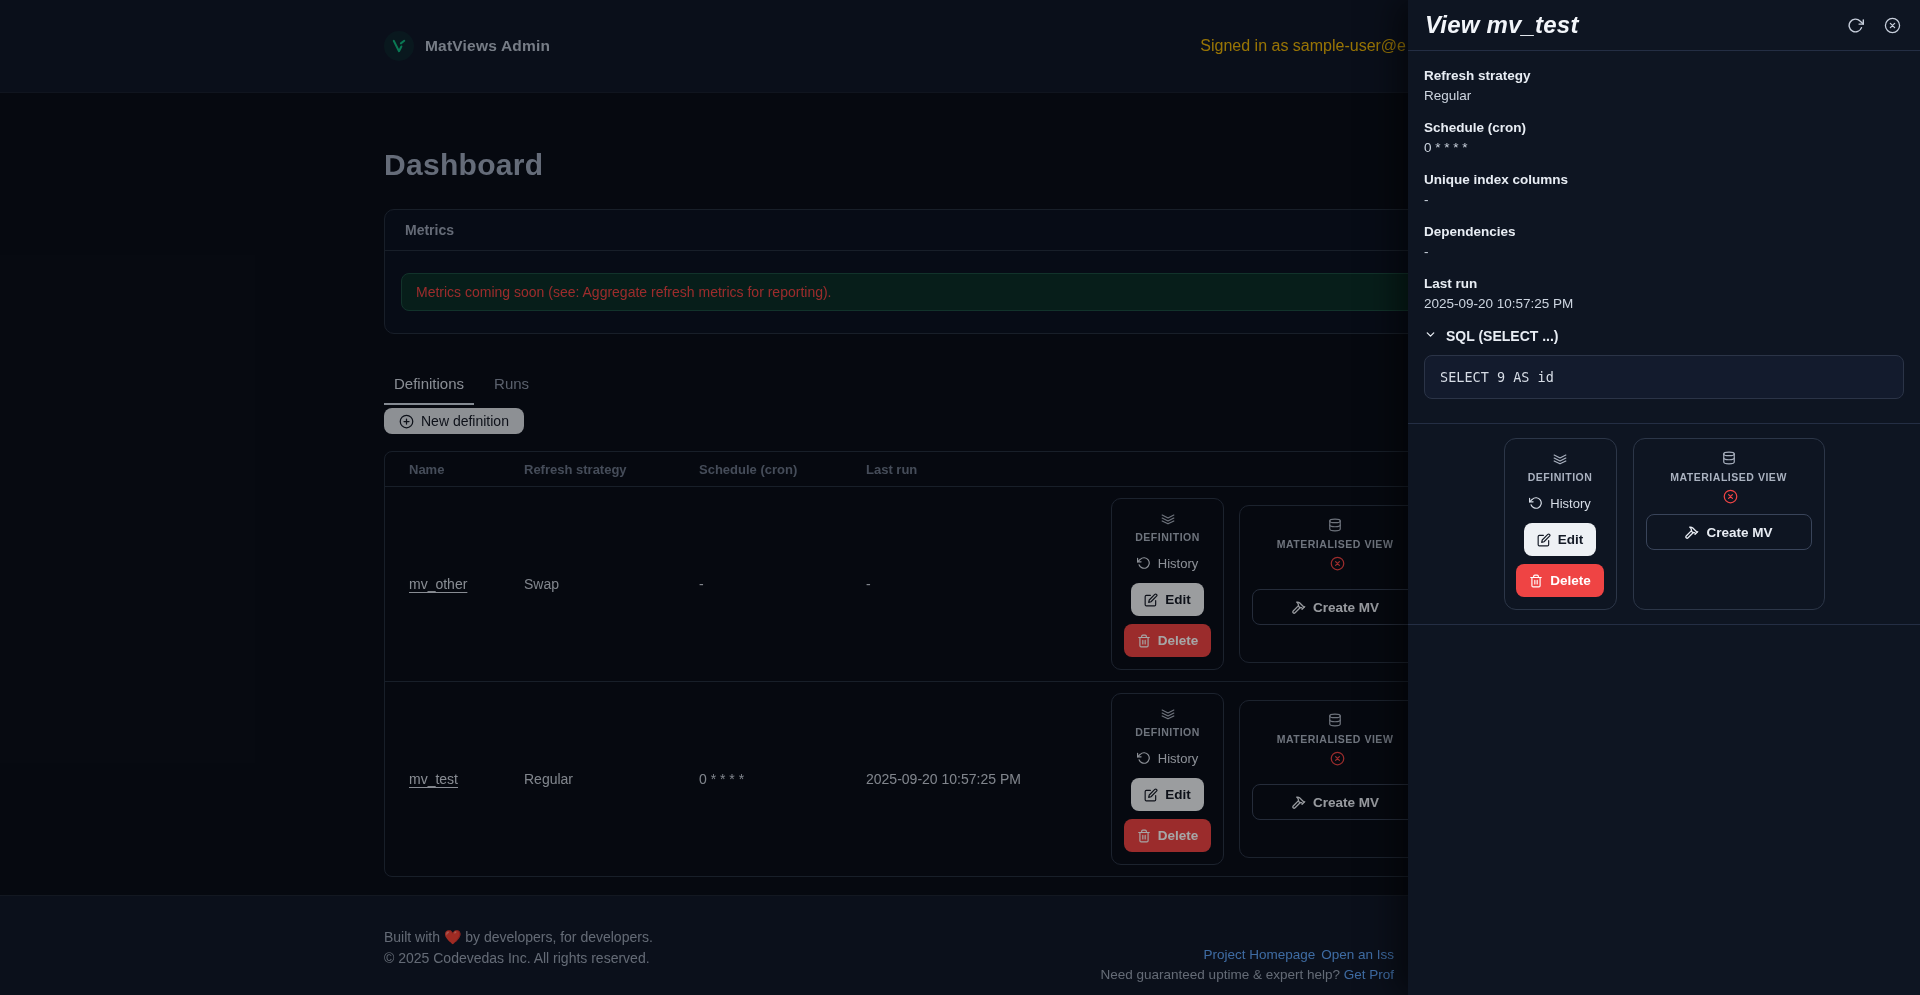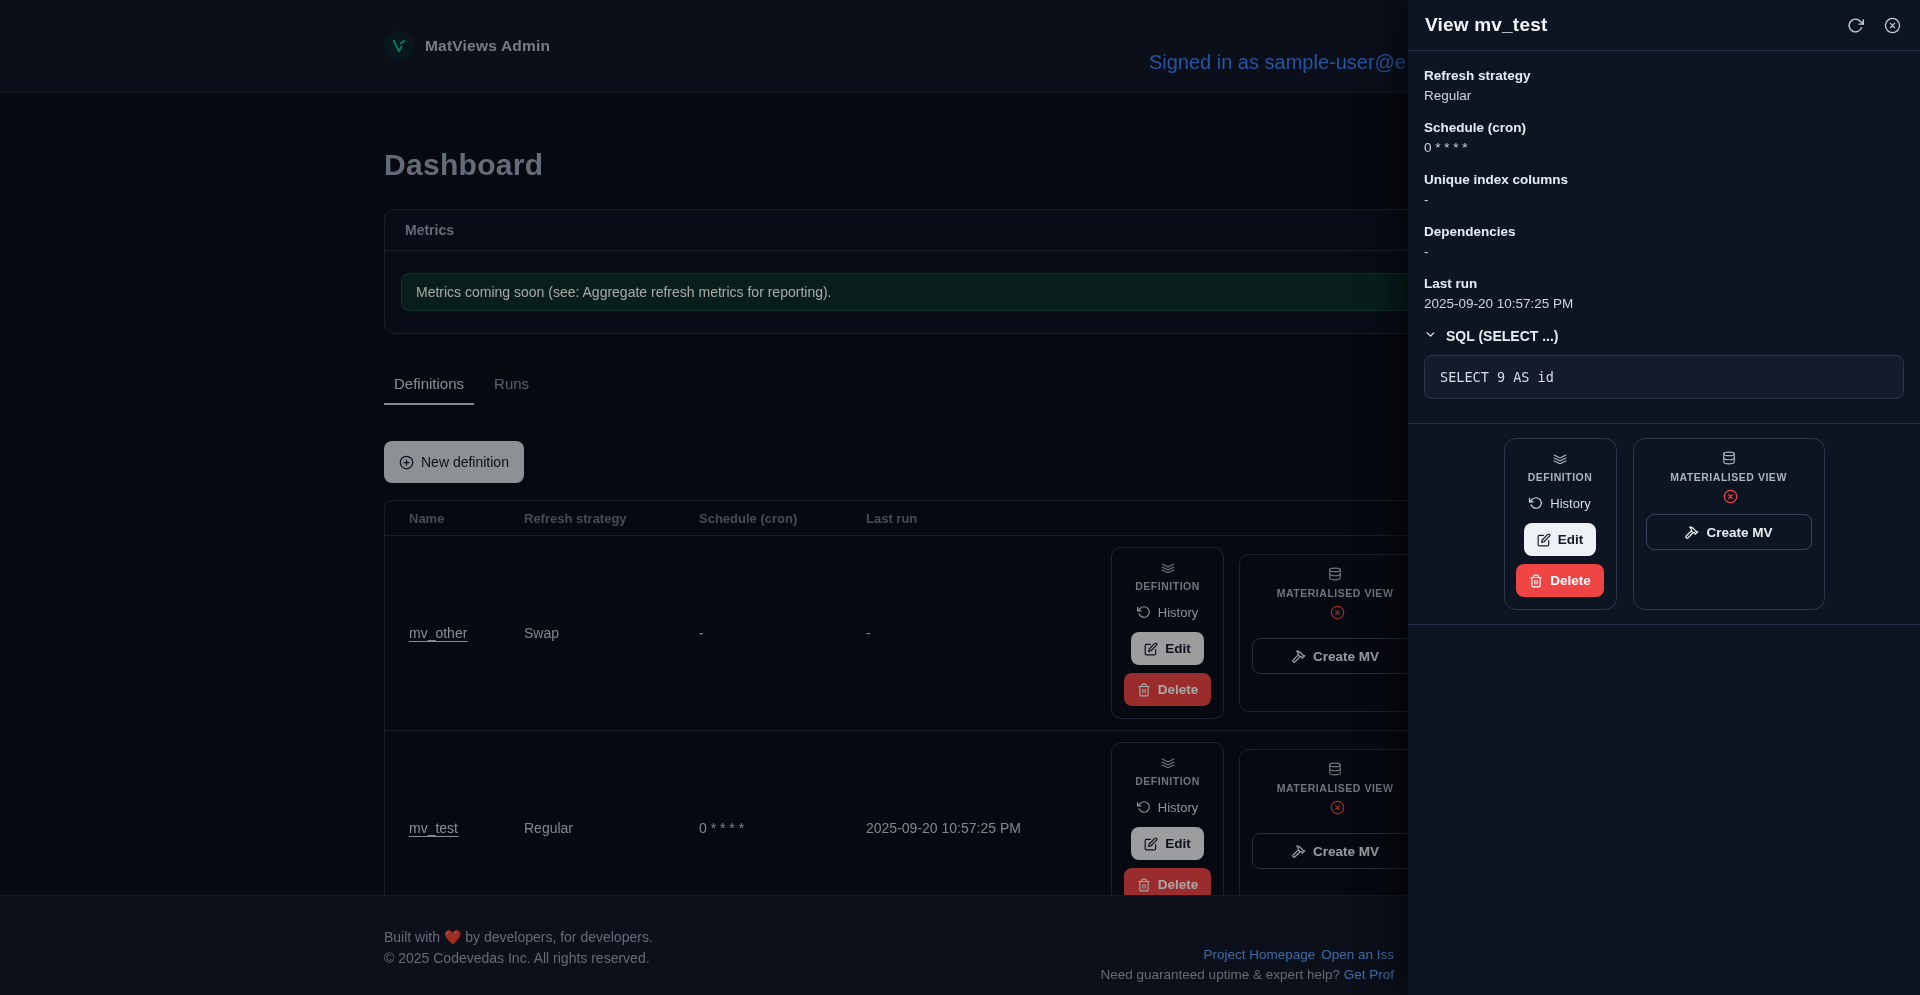--- a/index.html
+++ b/index.html
@@ -9,39 +9,39 @@
 
   
   .site-header { position:absolute; top:0; left:0; right:0; height:93px; background:#101828;
     border-bottom:1px solid rgba(255,255,255,.04); z-index:1; }
   .brand { position:absolute; left:384px; top:50%; transform:translateY(-50%);
     display:flex; align-items:center; gap:11px; }
   .logo-circle { width:30px; height:30px; border-radius:50%; background:rgba(16,185,129,.08);
     display:flex; align-items:center; justify-content:center; }
   .brand-name { font-size:15.5px; font-weight:700; color:#b6bfce; letter-spacing:.2px; }
   .signed-in { position:absolute; right:514px; top:50%; transform:translateY(-50%);
-    font-size:20px; color:#3b82f6; white-space:nowrap;margin-top:16px; }
+    font-size:16px; color:#eab308; white-space:nowrap; }
 
   .main { position:absolute; top:93px; left:0; right:0; z-index:1; }
   .container { margin-left:384px; width:1152px; }
   h1.page-title { margin:55px 0 27px; font-size:30px; font-weight:700; color:#9ba6ba; letter-spacing:.3px; }
 
   .card { background:#0c1322; border:1px solid #263040; border-radius:10px; }
   .card-head { padding:12px 20px; border-bottom:1px solid #263040; font-size:14px; font-weight:700; color:#9aa4b5; }
   .card-body { padding:22px 16px; }
   .alert { background:#0b2f28; border:1px solid #1c4f43; border-radius:8px; padding:10px 14px;
-    font-size:14px; color:#ffffff; }
+    font-size:14px; color:#ef4444; }
 
   .tabs { margin-top:33px; display:flex; gap:10px; }
   .tab { padding:8px 10px 11px; font-size:15px; color:#8a94a6; cursor:pointer; border-bottom:2px solid transparent; }
   .tab.active { color:#d2d8e2; border-bottom-color:#cbd5e1;text-align:right; }
 
   .btn { display:inline-flex; align-items:center; justify-content:center; gap:7px; border:none;
     border-radius:8px; cursor:pointer; font-family:inherit; white-space:nowrap; }
-  .btn-new { margin-top:36px; height:42px; padding:0 15px; background:#d9dde4; color:#141a26;
+  .btn-new { margin-top:3px; height:26px; padding:0 15px; background:#d9dde4; color:#141a26;
     font-size:14px; font-weight:500; }
 
   .table-card { margin-top:17px; border:1px solid #263040; border-radius:8px; }
   .t-head { display:flex; align-items:center; height:35px; border-bottom:1px solid #263040;
     font-size:13px; font-weight:700; color:#6b7689; }
   .c1 { width:139px; padding-left:24px; } .c2 { width:175px; } .c3 { width:167px; } .c4 { width:245px; }
   .c5 { flex:1; }
   .t-row { display:flex; align-items:center; padding:11px 13px 11px 0; }
   .t-row + .t-row { border-top:1px solid #263040; }
   .t-row { font-size:14px; color:#c6cdd8; }
@@ -68,21 +68,21 @@
   .foot-link { color:#60a5fa; text-decoration:none; cursor:pointer; }
   .foot-right .gap { display:inline-block; width:6px; }
 
   
   .dim-overlay { position:absolute; inset:0; background:rgba(0,0,0,.35); z-index:40; }
 
   
   .drawer { position:absolute; top:0; right:0; width:512px; height:995px; background:#0e1522; z-index:60;
     box-shadow:-12px 0 30px rgba(0,0,0,.5); color:#dfe5ee; }
   .d-head { height:51px; display:flex; align-items:center; padding:0 17px; border-bottom:1px solid #242e44; }
-  .d-title { font-size:19px; font-weight:700; color:#f2f5fa; letter-spacing:.2px; }
+  .d-title { font-size:24px; font-weight:700; color:#f2f5fa; letter-spacing:.2px;font-style:italic; }
   .d-head-icons { margin-left:auto; display:flex; gap:16px; }
   .icon-btn { background:none; border:none; color:#c7cedb; cursor:pointer; display:flex; padding:2px; }
   .d-body { padding:17px 16px 0; }
   .f-label { font-size:13.5px; font-weight:700; color:#e8edf4; margin-bottom:5px; }
   .f-value { font-size:13.5px; color:#cdd5e0; margin-bottom:17px; }
   .sql-summary { display:flex; align-items:flex-start; gap:9px; font-size:14px; font-weight:700; color:#e8edf4;
     cursor:pointer; margin-top:3px; }
   .sql-box { margin-top:11px; background:#131b2d; border:1px solid #2b3447; border-radius:8px;
     padding:13px 15px; font-family:"DejaVu Sans Mono", monospace; font-size:13.5px; color:#d7dde6; }
   .d-cards { margin-top:24px; border-top:1px solid #242e44; border-bottom:1px solid #242e44;

